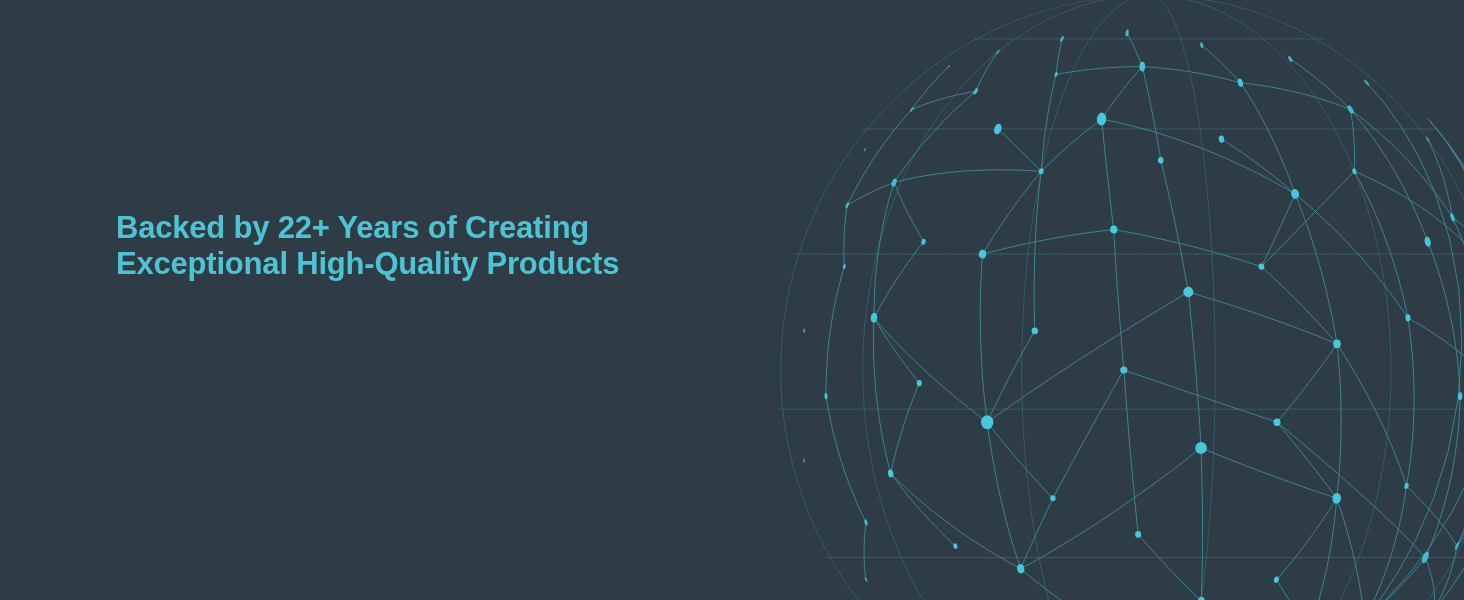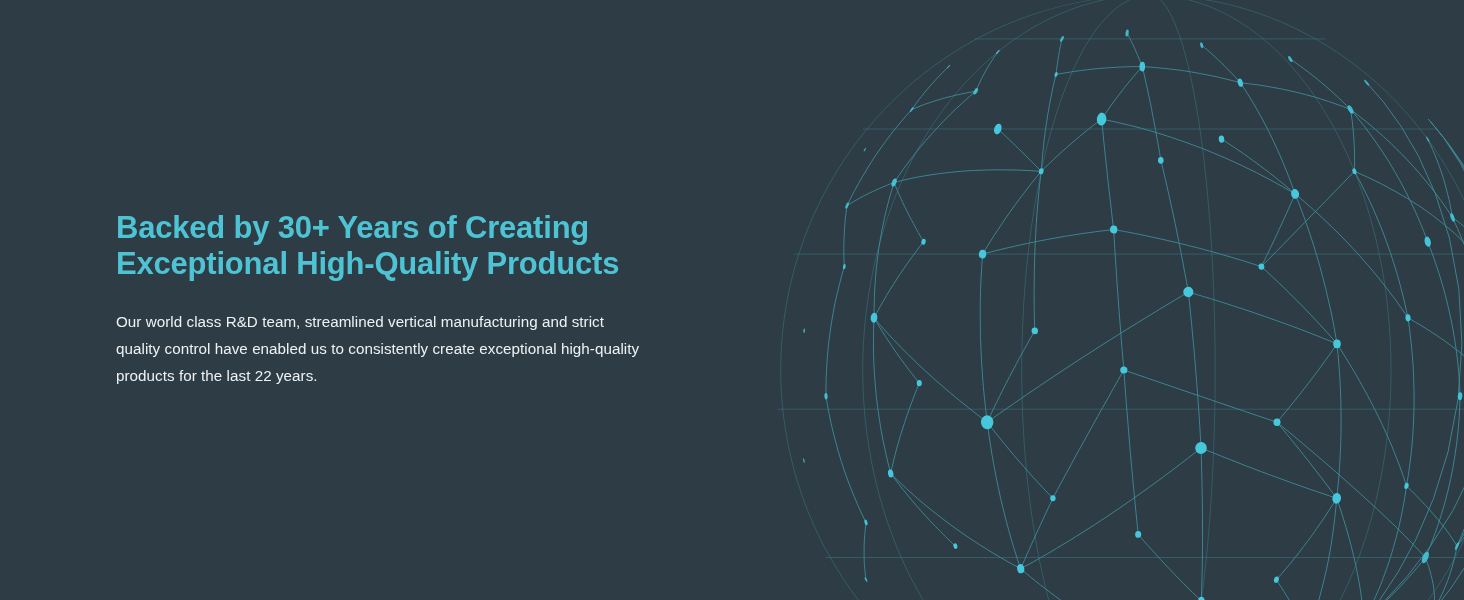--- a/index.html
+++ b/index.html
@@ -246,18 +246,17 @@
           <ellipse cx="752.4" cy="423.1" rx="2.03" ry="5.00" transform="rotate(1.6 752.4 423.1)" opacity="0.84"></ellipse>
           <ellipse cx="762.6" cy="513.4" rx="0.60" ry="3.00" transform="rotate(14.1 762.6 513.4)" opacity="0.69"></ellipse>
           <ellipse cx="717.0" cy="586.1" rx="1.39" ry="4.20" transform="rotate(23.4 717.0 586.1)" opacity="0.79"></ellipse>
           <ellipse cx="692.9" cy="651.0" rx="0.48" ry="3.60" transform="rotate(35.5 692.9 651.0)" opacity="0.65"></ellipse>
           <ellipse cx="778.4" cy="344.9" rx="0.36" ry="3.00" transform="rotate(-9.0 778.4 344.9)" opacity="0.60"></ellipse>
         </g>
     </svg>
   </div>
 
   <div id="text-block">
-    <h1 id="headline">Backed by 30+ Years of Creating
+    <h1 id="headline">Backed by 22+ Years of Creating
 Exceptional High-Quality Products</h1>
-    <p id="subcopy">Our world class R&amp;D team, streamlined vertical manufacturing and strict quality control have enabled us to consistently create exceptional high-quality products for the last 22 years.</p>
   </div>
 
 </div>
 
 </body></html>

